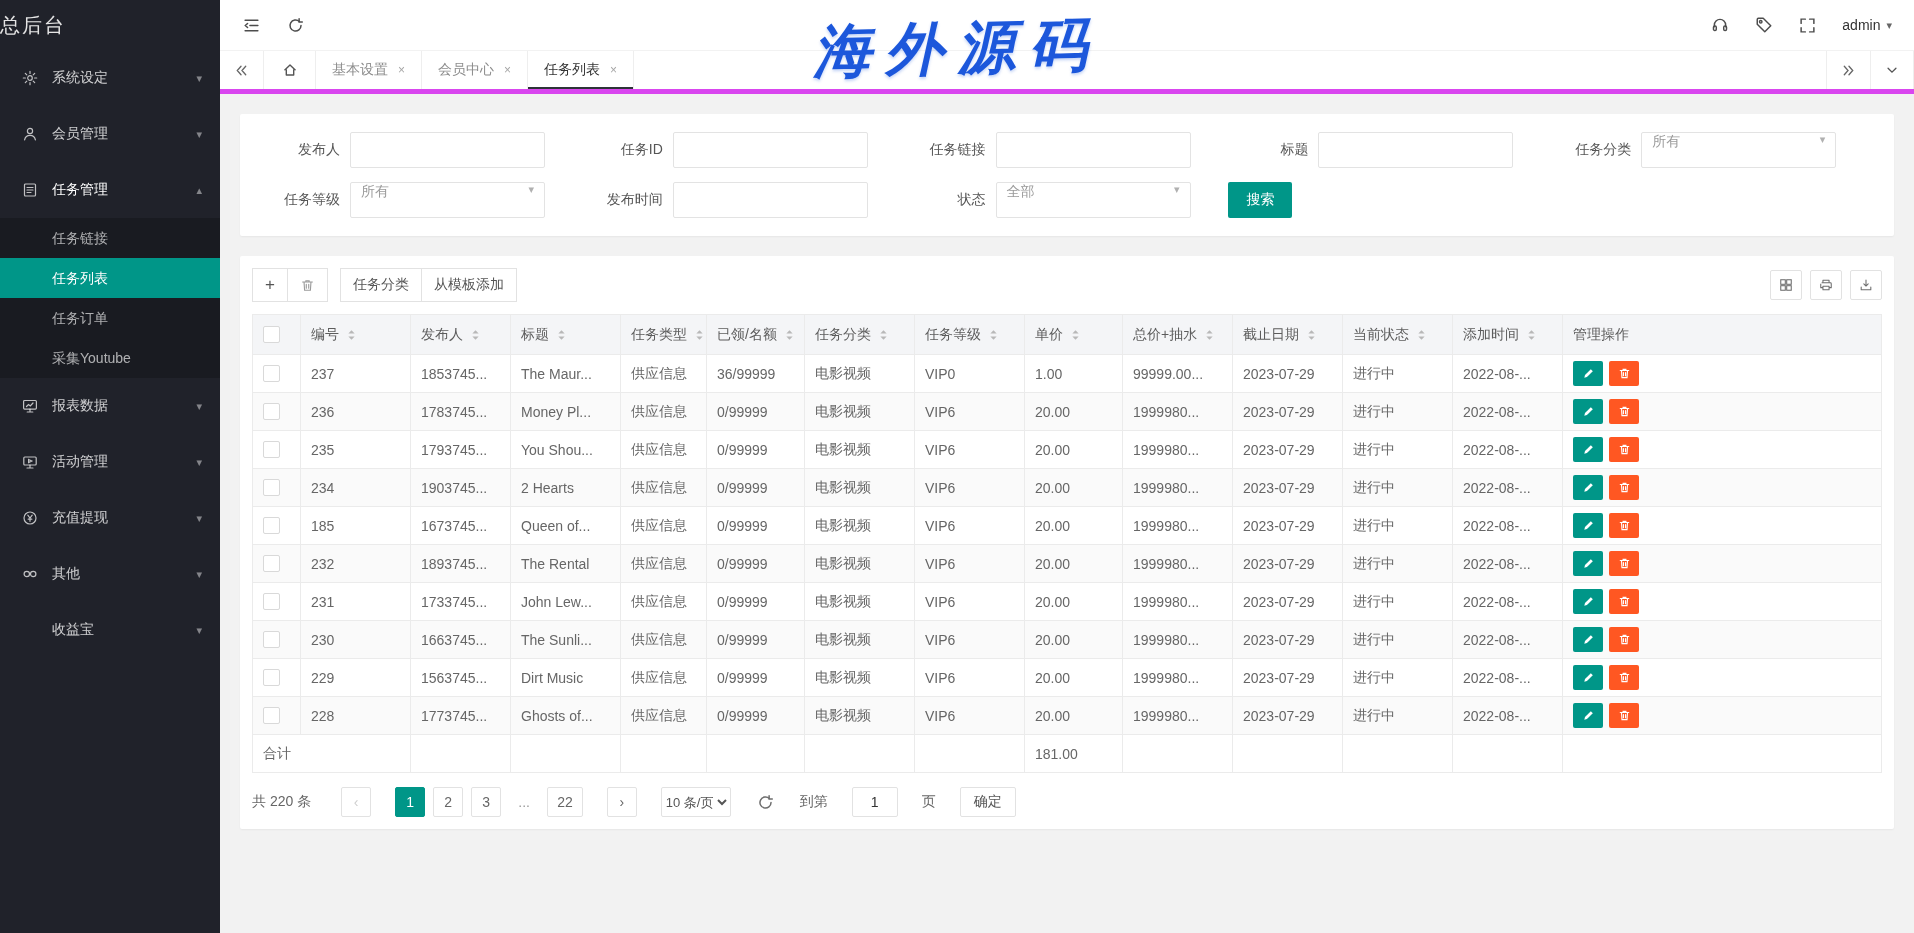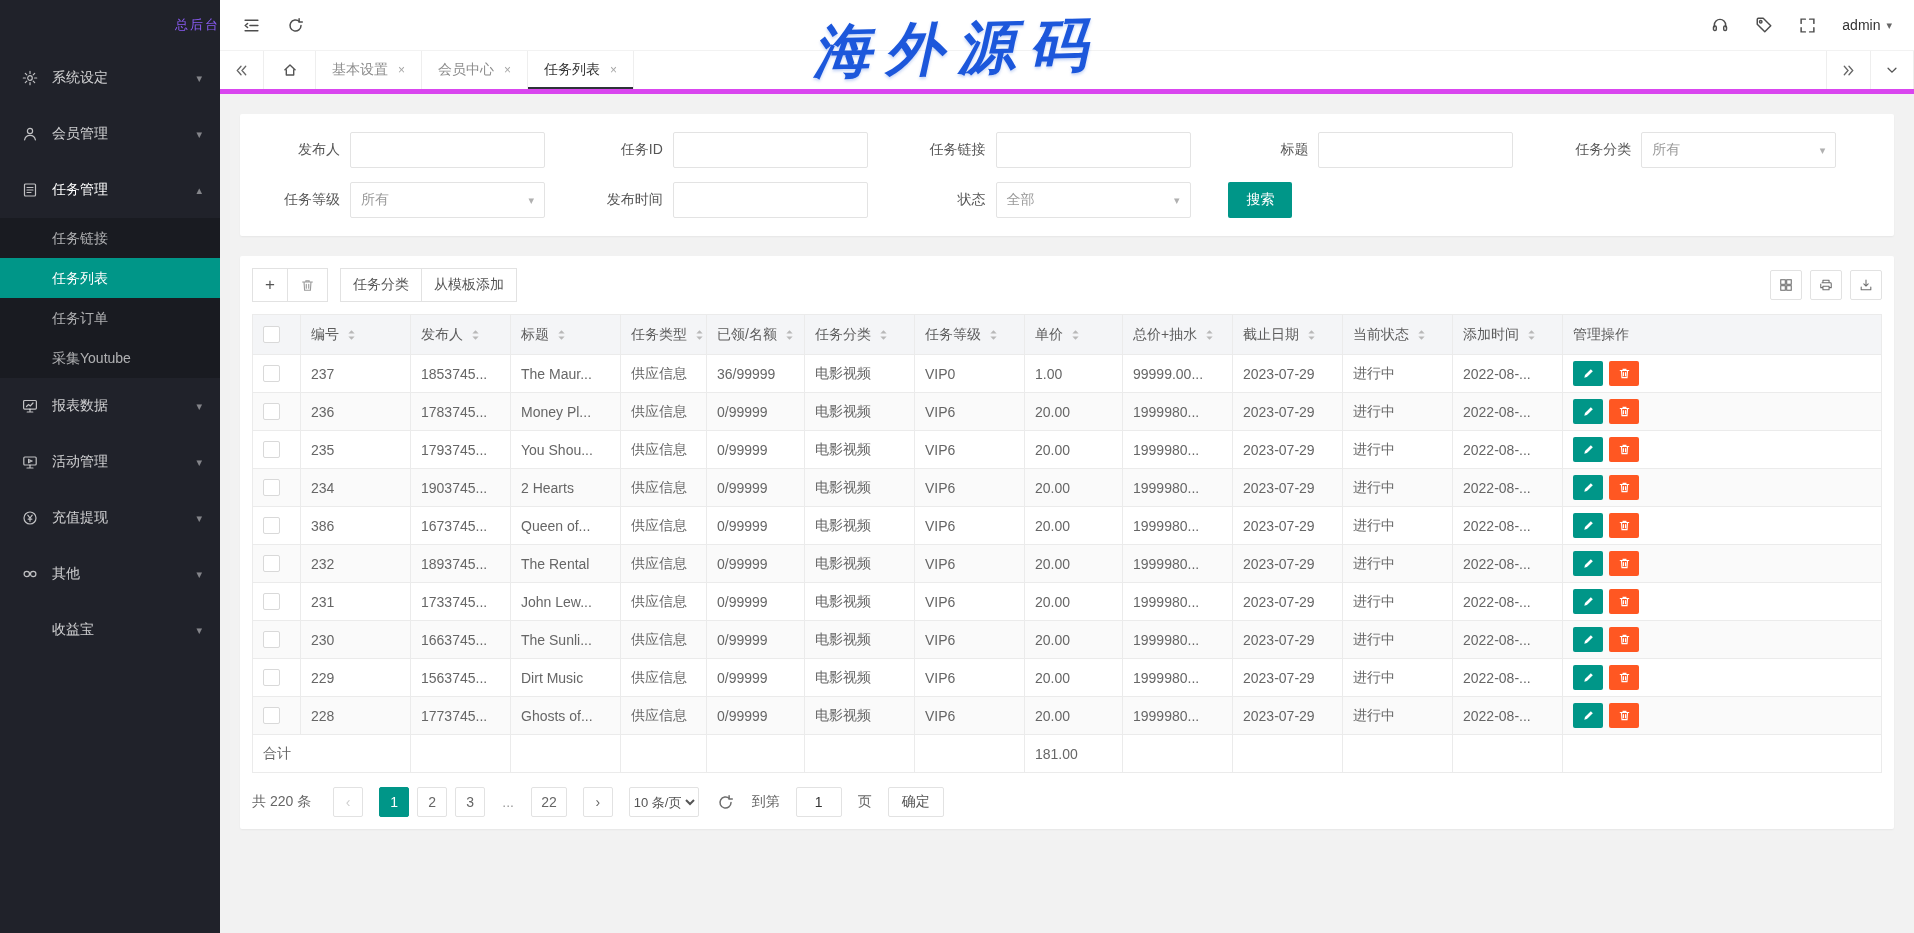--- a/index.html
+++ b/index.html
@@ -3,21 +3,21 @@
 <meta charset="utf-8">
 <style>
   * { box-sizing: border-box; margin: 0; padding: 0; }
   html,body { width:1914px; height:933px; overflow:hidden; }
   body { font-family:"Liberation Sans","DejaVu Sans",sans-serif; font-size:14px; color:#333; background:#f2f2f2; position:relative; }
 
   .app { display:flex; width:100%; height:100%; }
 
   
   .sidebar { width:220px; height:100%; background:#20222a; flex:0 0 220px; }
-  .side-logo { height:50px; line-height:50px; text-align:right; color:#8b5cf6; font-size:13px; letter-spacing:2px; background:#20222a; }
+  .side-logo { height:50px; line-height:50px; text-align:left; color:#e5e5e5; font-size:20px; letter-spacing:2px; background:#20222a; }
   .side-item { height:56px; display:flex; align-items:center; padding:0 18px 0 22px; color:rgba(255,255,255,.78); font-size:14px; cursor:pointer; }
   .side-item .s-icon { width:18px; height:16px; margin-right:12px; display:inline-flex; align-items:center; color:rgba(255,255,255,.72); }
   .side-item .s-label { flex:1; }
   .side-item .s-chev { font-size:11px; color:rgba(255,255,255,.45); }
   .side-item.expanded { color:#fff; }
   .side-sub { background:#191b21; }
   .sub-item { height:40px; line-height:40px; padding-left:52px; color:rgba(255,255,255,.65); font-size:14px; cursor:pointer; }
   .sub-item.active { background:#009688; color:#fff; }
 
   
@@ -43,21 +43,21 @@
   .content { flex:1; padding:20px; overflow:hidden; }
   .card { background:#fff; border-radius:2px; box-shadow:0 1px 2px rgba(0,0,0,.05); }
 
   
   .filter-card { padding:18px 20px; }
   .f-row { display:flex; }
   .f-row + .f-row { margin-top:14px; }
   .f-item { width:20%; display:flex; align-items:center; }
   .f-label { display:inline-block; width:90px; text-align:right; padding-right:10px; color:#565656; white-space:nowrap; }
   .f-input { width:195px; height:36px; border:1px solid #e3e3e3; border-radius:2px; padding:0 10px; font-size:14px; color:#333; outline:none; background:#fff; }
-  .f-select { width:195px; height:36px; border:1px solid #e3e3e3; border-radius:2px; padding:0 10px; display:inline-flex; align-items:center; justify-content:space-between; color:#9b9b9b; cursor:pointer; background:#fff; }
+  .f-select { width:195px; height:36px; border:1px solid #e3e3e3; border-radius:2px; padding:0 10px; display:inline-flex; align-items:flex-start; justify-content:space-between; color:#9b9b9b; cursor:pointer; background:#fff; }
   .f-select .sel-caret { font-size:11px; color:#b0b0b0; }
   .search-btn { height:36px; padding:0 18px; background:#009688; color:#fff; border:none; border-radius:2px; font-size:14px; cursor:pointer; }
 
   
   .table-card { margin-top:20px; padding:12px; }
   .tool-row { display:flex; align-items:center; justify-content:space-between; margin-bottom:12px; }
   .btn-groups { display:flex; align-items:center; }
   .btn-group { display:flex; }
   .btn-group + .btn-group { margin-left:12px; }
   .tool-btn { height:34px; min-width:36px; padding:0 12px; background:#fff; border:1px solid #e2e2e2; color:#555; font-size:14px; cursor:pointer; display:inline-flex; align-items:center; justify-content:center; }
@@ -72,21 +72,21 @@
   .grid th { background:#f4f5f7; color:#5c5c5c; font-weight:normal; height:40px; }
   .grid th .th-flex { display:flex; align-items:center; gap:8px; }
   .grid tbody tr:nth-child(even) { background:#fafafa; }
   .cbx { display:inline-block; width:17px; height:17px; border:1px solid #d9d9d9; border-radius:2px; background:#fff; vertical-align:middle; cursor:pointer; }
   .op-btn { display:inline-flex; align-items:center; justify-content:center; width:30px; height:25px; border:none; border-radius:2px; cursor:pointer; color:#fff; }
   .op-btn.edit { background:#009688; margin-right:6px; }
   .op-btn.del { background:#ff5722; }
   .grid tfoot td { background:#fff; color:#666; }
 
   
-  .pager { display:flex; align-items:center; margin-top:14px; font-size:14px; color:#666; gap:16px; }
+  .pager { display:flex; align-items:center; margin-top:14px; font-size:14px; color:#666; gap:24px; }
   .pg-total { margin-right:6px; }
   .pg-btn { min-width:30px; height:30px; padding:0 9px; display:inline-flex; align-items:center; justify-content:center; background:#fff; border:1px solid #e2e2e2; border-radius:2px; cursor:pointer; color:#666; }
   .pg-btn.prev { color:#cfcfcf; }
   .pg-btn.active { background:#009688; border-color:#009688; color:#fff; }
   .pg-btn.dots { border:none; background:transparent; cursor:default; color:#999; }
   .pg-size { height:30px; border:1px solid #e2e2e2; border-radius:2px; color:#555; font-size:13px; outline:none; background:#fff; }
   .pg-refresh { display:inline-flex; align-items:center; color:#6d6d6d; cursor:pointer; margin:0 2px; }
   .pg-goto-input { width:46px; height:30px; border:1px solid #e2e2e2; border-radius:2px; text-align:center; font-size:14px; color:#333; outline:none; }
   .pg-confirm { height:30px; padding:0 13px; background:#fff; border:1px solid #e2e2e2; border-radius:2px; color:#555; font-size:14px; cursor:pointer; }
 
@@ -619,21 +619,21 @@
                       <path d="M2.8 13.2l.9-3.3L10.9 2.7l2.4 2.4-7.2 7.2z" fill="currentColor"></path>
                     </svg>
                   </button><button class="op-btn del">
                     <svg width="13" height="13" viewBox="0 0 16 16" fill="none" stroke="currentColor" stroke-width="1.4" stroke-linecap="round">
                       <path d="M2.8 4.3h10.4M6.3 4.3V2.9h3.4v1.4M4.3 4.3l.6 8.8h6.2l.6-8.8M6.7 6.8v4M9.3 6.8v4"></path>
                     </svg>
                   </button></td>
               </tr>
               <tr>
                 <td><span class="cbx"></span></td>
-                <td>386</td>
+                <td>185</td>
                 <td>1673745...</td>
                 <td>Queen of...</td>
                 <td>供应信息</td>
                 <td>0/99999</td>
                 <td>电影视频</td>
                 <td>VIP6</td>
                 <td>20.00</td>
                 <td>1999980...</td>
                 <td>2023-07-29</td>
                 <td>进行中</td>

